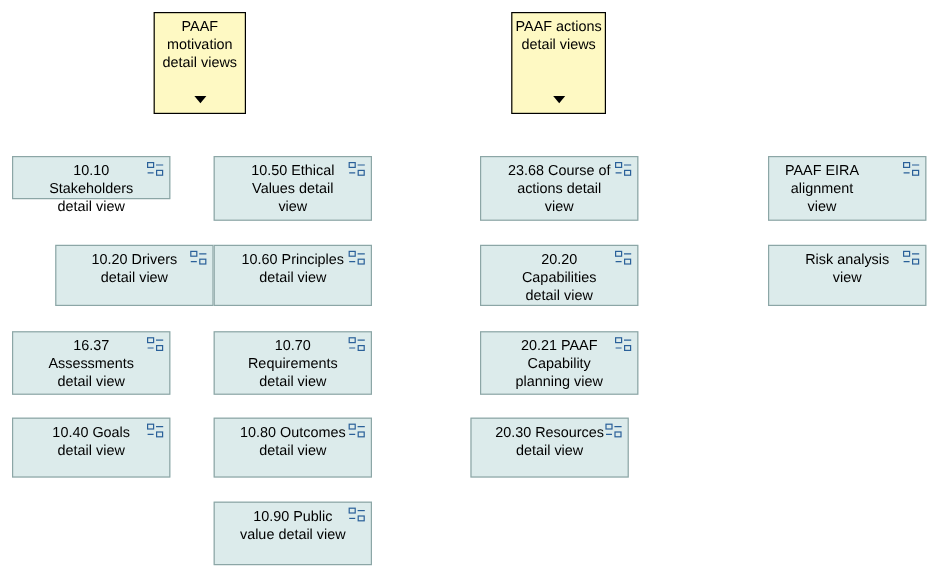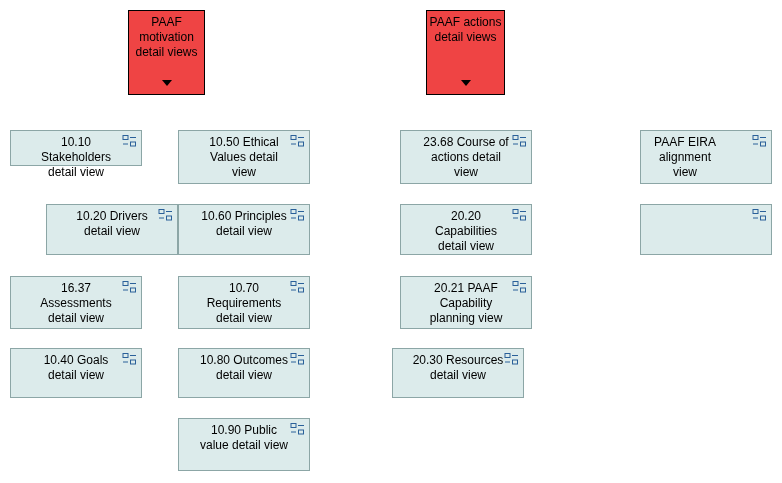--- a/index.html
+++ b/index.html
@@ -9,21 +9,21 @@
   .canvas {
     position: relative;
     width: 782px;
     height: 483px;
     background: var(--background, #ffffff);
     overflow: hidden;
   }
 
   .group-box {
     position: absolute;
-    background: #ef4444;
+    background: #fef9c3;
     border: 1px solid var(--group-border, #000000);
     color: #000;
     font-size: 12px;
     line-height: 15px;
     text-align: center;
     padding-top: 4px;
   }
   .group-triangle {
     position: absolute;
     bottom: 8px;
@@ -213,15 +213,16 @@
     <div class="view-label w64">PAAF EIRA alignment view</div>
   </div>
 
   <div class="view-box" style="left:640px;top:204px;height:51px;">
     <svg class="vicon" width="15" height="13" viewBox="0 0 15 13">
         <rect x="1" y="1.5" width="5" height="4"></rect>
         <line x1="8" y1="3.5" x2="14" y2="3.5"></line>
         <rect x="8.5" y="8" width="5" height="4"></rect>
         <line x1="1" y1="10" x2="6" y2="10"></line>
       </svg>
+    <div class="view-label">Risk analysis view</div>
   </div>
 
 </div>
 
 </body></html>

